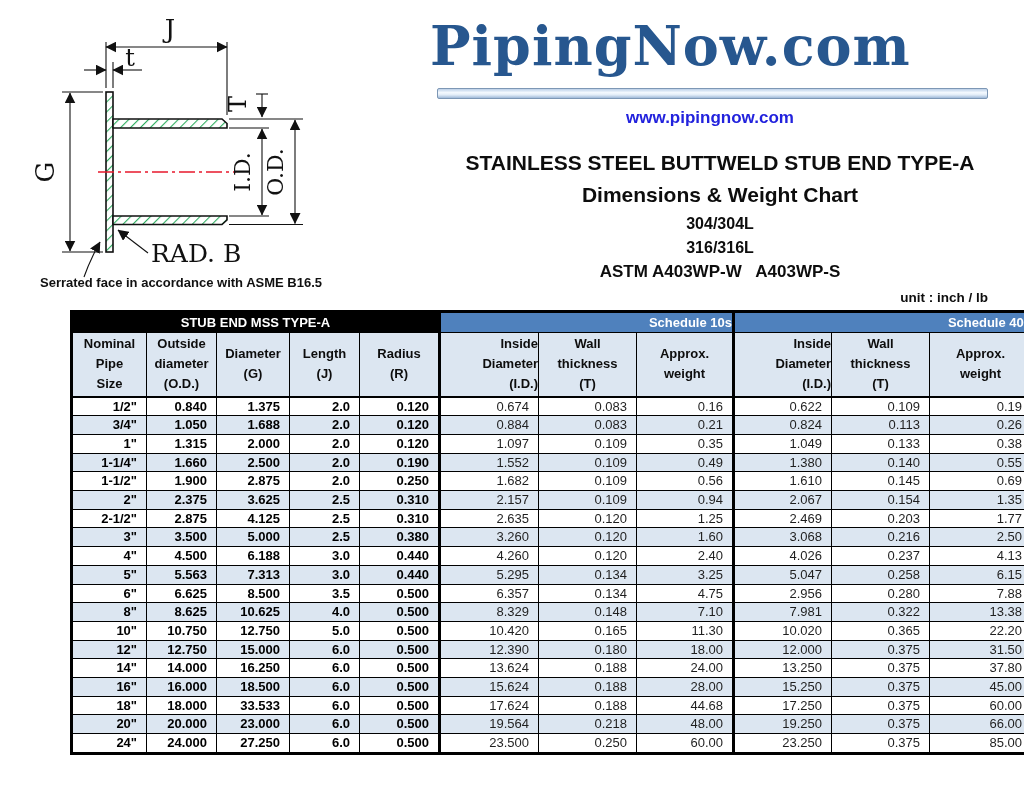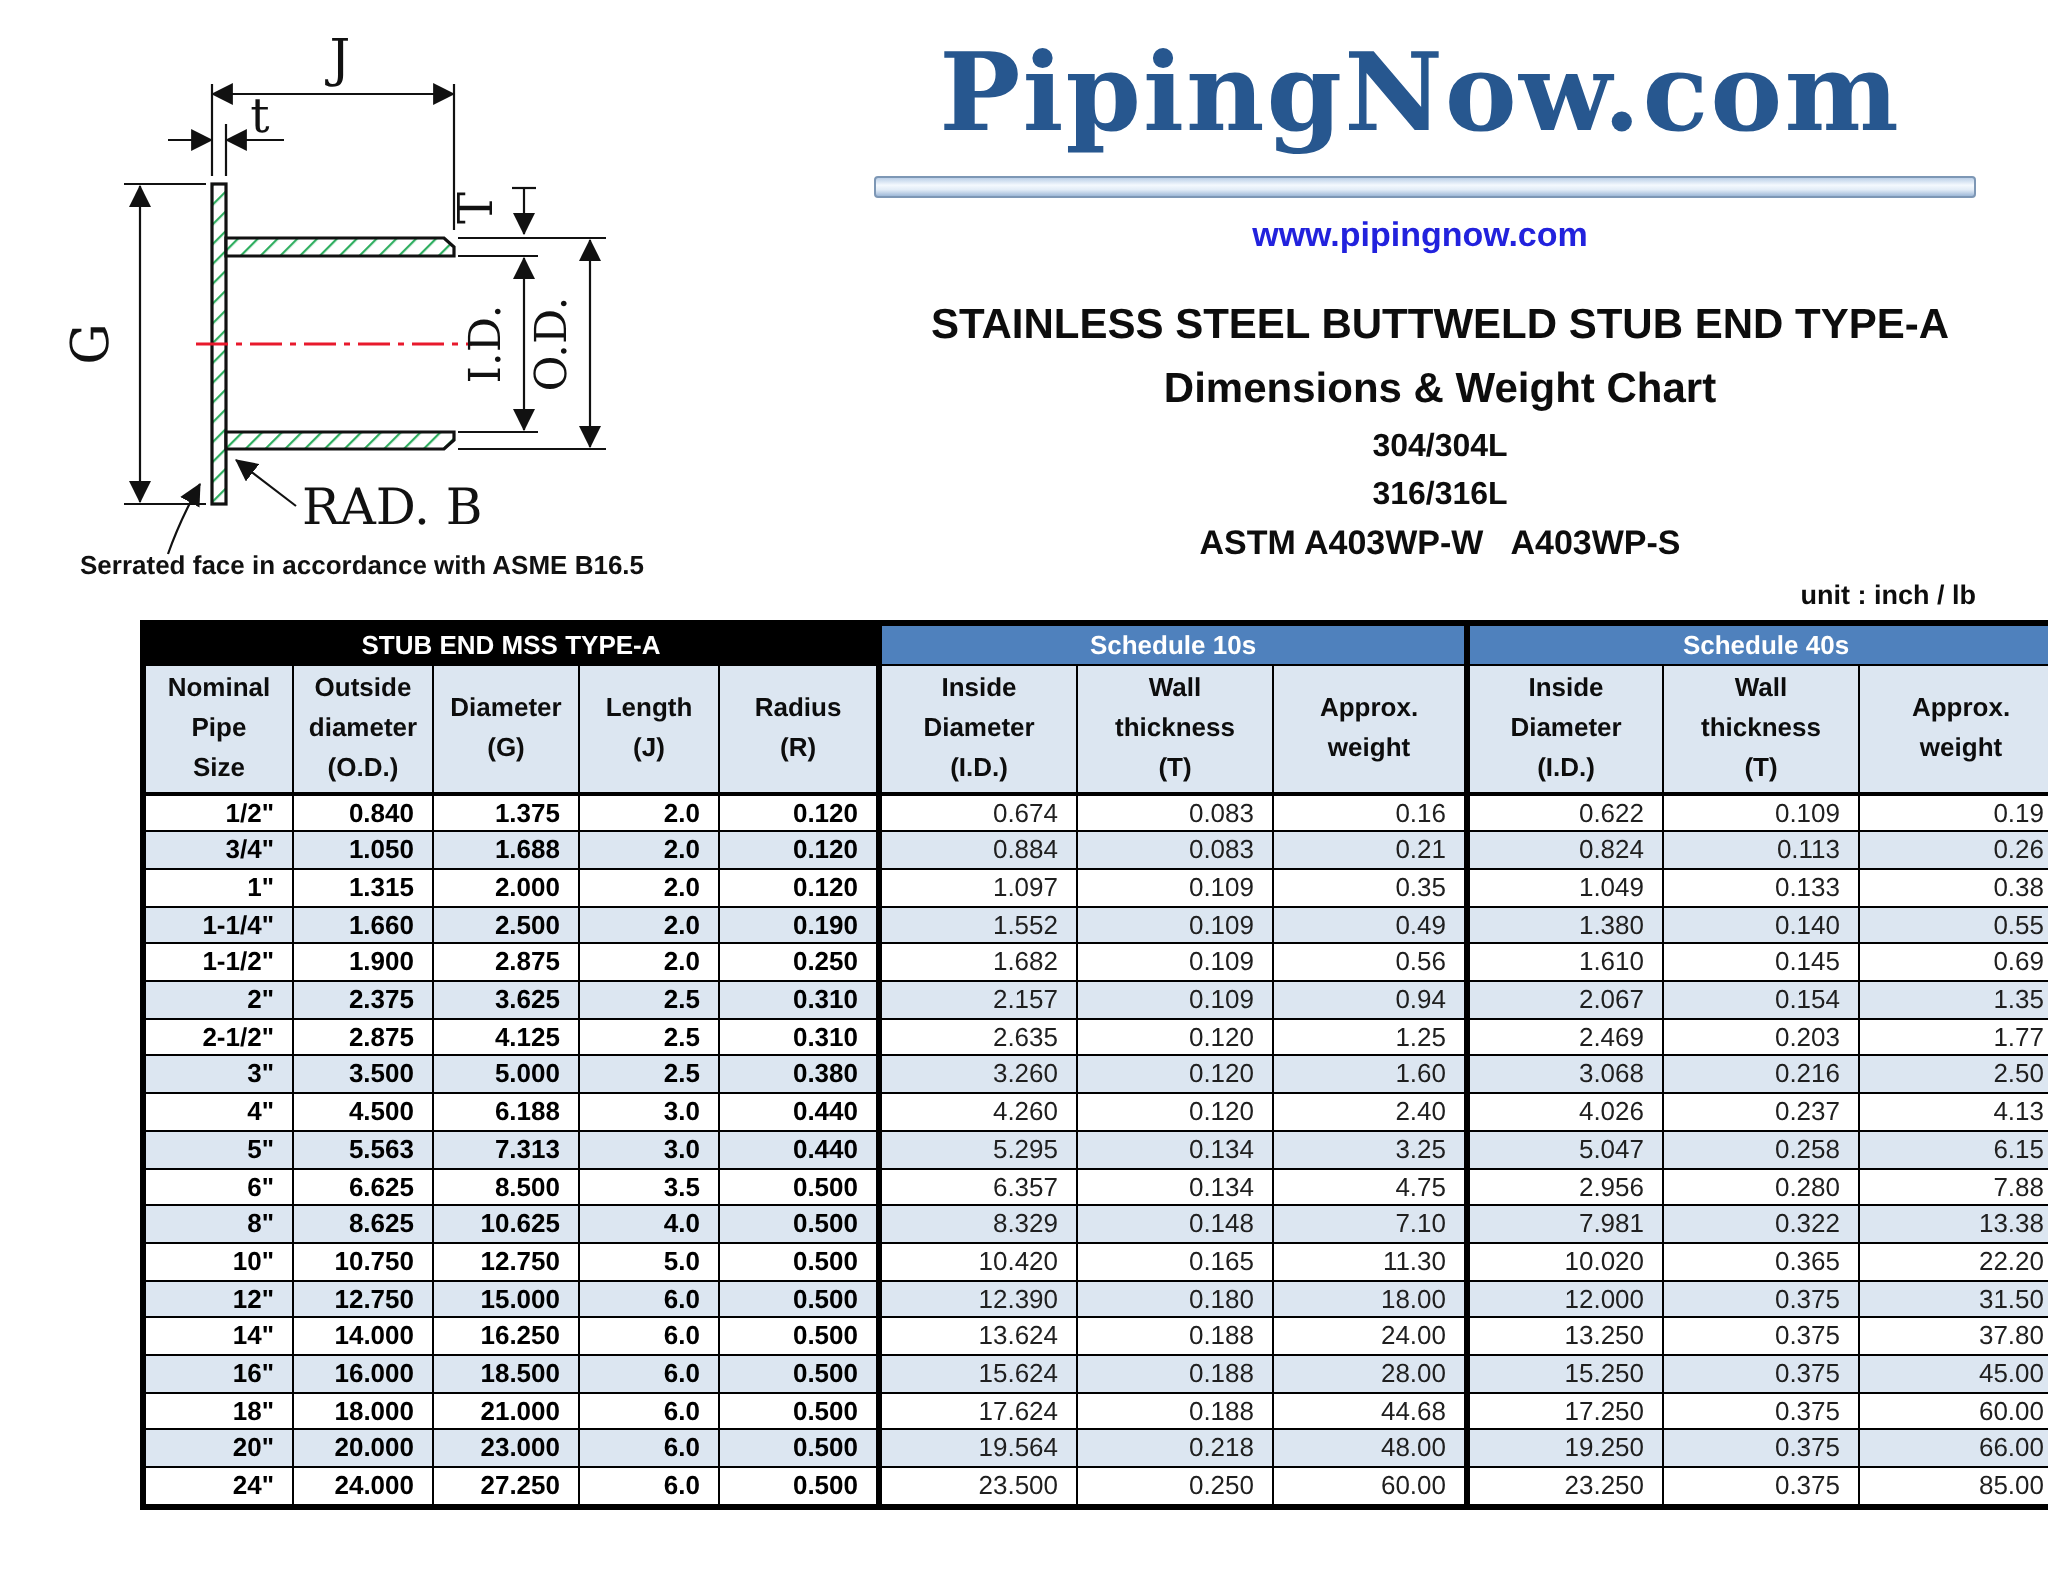--- a/index.html
+++ b/index.html
@@ -5,21 +5,21 @@
   * { margin:0; padding:0; box-sizing:border-box; }
   html,body { background:#ffffff; }
   .page {
     position:relative; width:1024px; height:791px; background:#ffffff;
     font-family:"Liberation Sans", sans-serif; overflow:hidden;
   }
 
   
   .logo {
     position:absolute; left:430px; top:14px; width:560px;
-    text-align:center; font-family:"DejaVu Serif", serif;
+    text-align:left; font-family:"DejaVu Serif", serif;
     font-weight:bold; font-size:54px; letter-spacing:1px; color:#27578f;
   }
   .divider {
     position:absolute; left:437px; top:88px; width:551px; height:11px;
     border:1px solid #7d97b5; border-radius:2px;
     background:linear-gradient(180deg,#bcd0e8 0%,#f4f9fe 40%,#e2ecf7 65%,#9fb9d8 100%);
   }
   .links {
     position:absolute; left:430px; top:108px; width:560px;
     display:flex; justify-content:center; 
@@ -53,21 +53,21 @@
         text-align:center; vertical-align:middle; }
   .gh-black { background:#000000; }
   .gh-blue  { background:#4f81bd; }
   .ch { height:64px; background:#dce6f1; font-size:13px; font-weight:bold;
         color:#0d0d0d; text-align:center; vertical-align:middle;
         white-space:pre-line; line-height:1.55; border-bottom:2px solid #000 !important; }
   tbody td { height:17.7px; font-size:13px; text-align:right;
              padding:0 9px 0 0; line-height:17.7px; background:#ffffff; color:#1f1f1f; }
   tbody tr.alt td { background:#dce6f1; }
   tbody td.b { font-weight:bold; color:#000; }
-  .tl { border-left:3px solid #000 !important; }
+  .tl { border-left:3px solid #000 !important;text-align:right; }
 </style>
 </head>
 <body>
 
 <div class="page">
 
   <svg class="diagram" viewBox="0 0 430 300" xmlns="http://www.w3.org/2000/svg">
     <defs>
       <pattern id="hatch" patternUnits="userSpaceOnUse" width="7" height="7" patternTransform="rotate(45)">
         <rect width="7" height="7" fill="#ffffff"></rect>
@@ -405,21 +405,21 @@
           <td class="tl">15.624</td>
           <td>0.188</td>
           <td>28.00</td>
           <td class="tl">15.250</td>
           <td>0.375</td>
           <td>45.00</td>
         </tr>
         <tr>
           <td class="b">18"</td>
           <td class="b">18.000</td>
-          <td class="b">21.000</td>
+          <td class="b">33.533</td>
           <td class="b">6.0</td>
           <td class="b">0.500</td>
           <td class="tl">17.624</td>
           <td>0.188</td>
           <td>44.68</td>
           <td class="tl">17.250</td>
           <td>0.375</td>
           <td>60.00</td>
         </tr>
         <tr class="alt">

